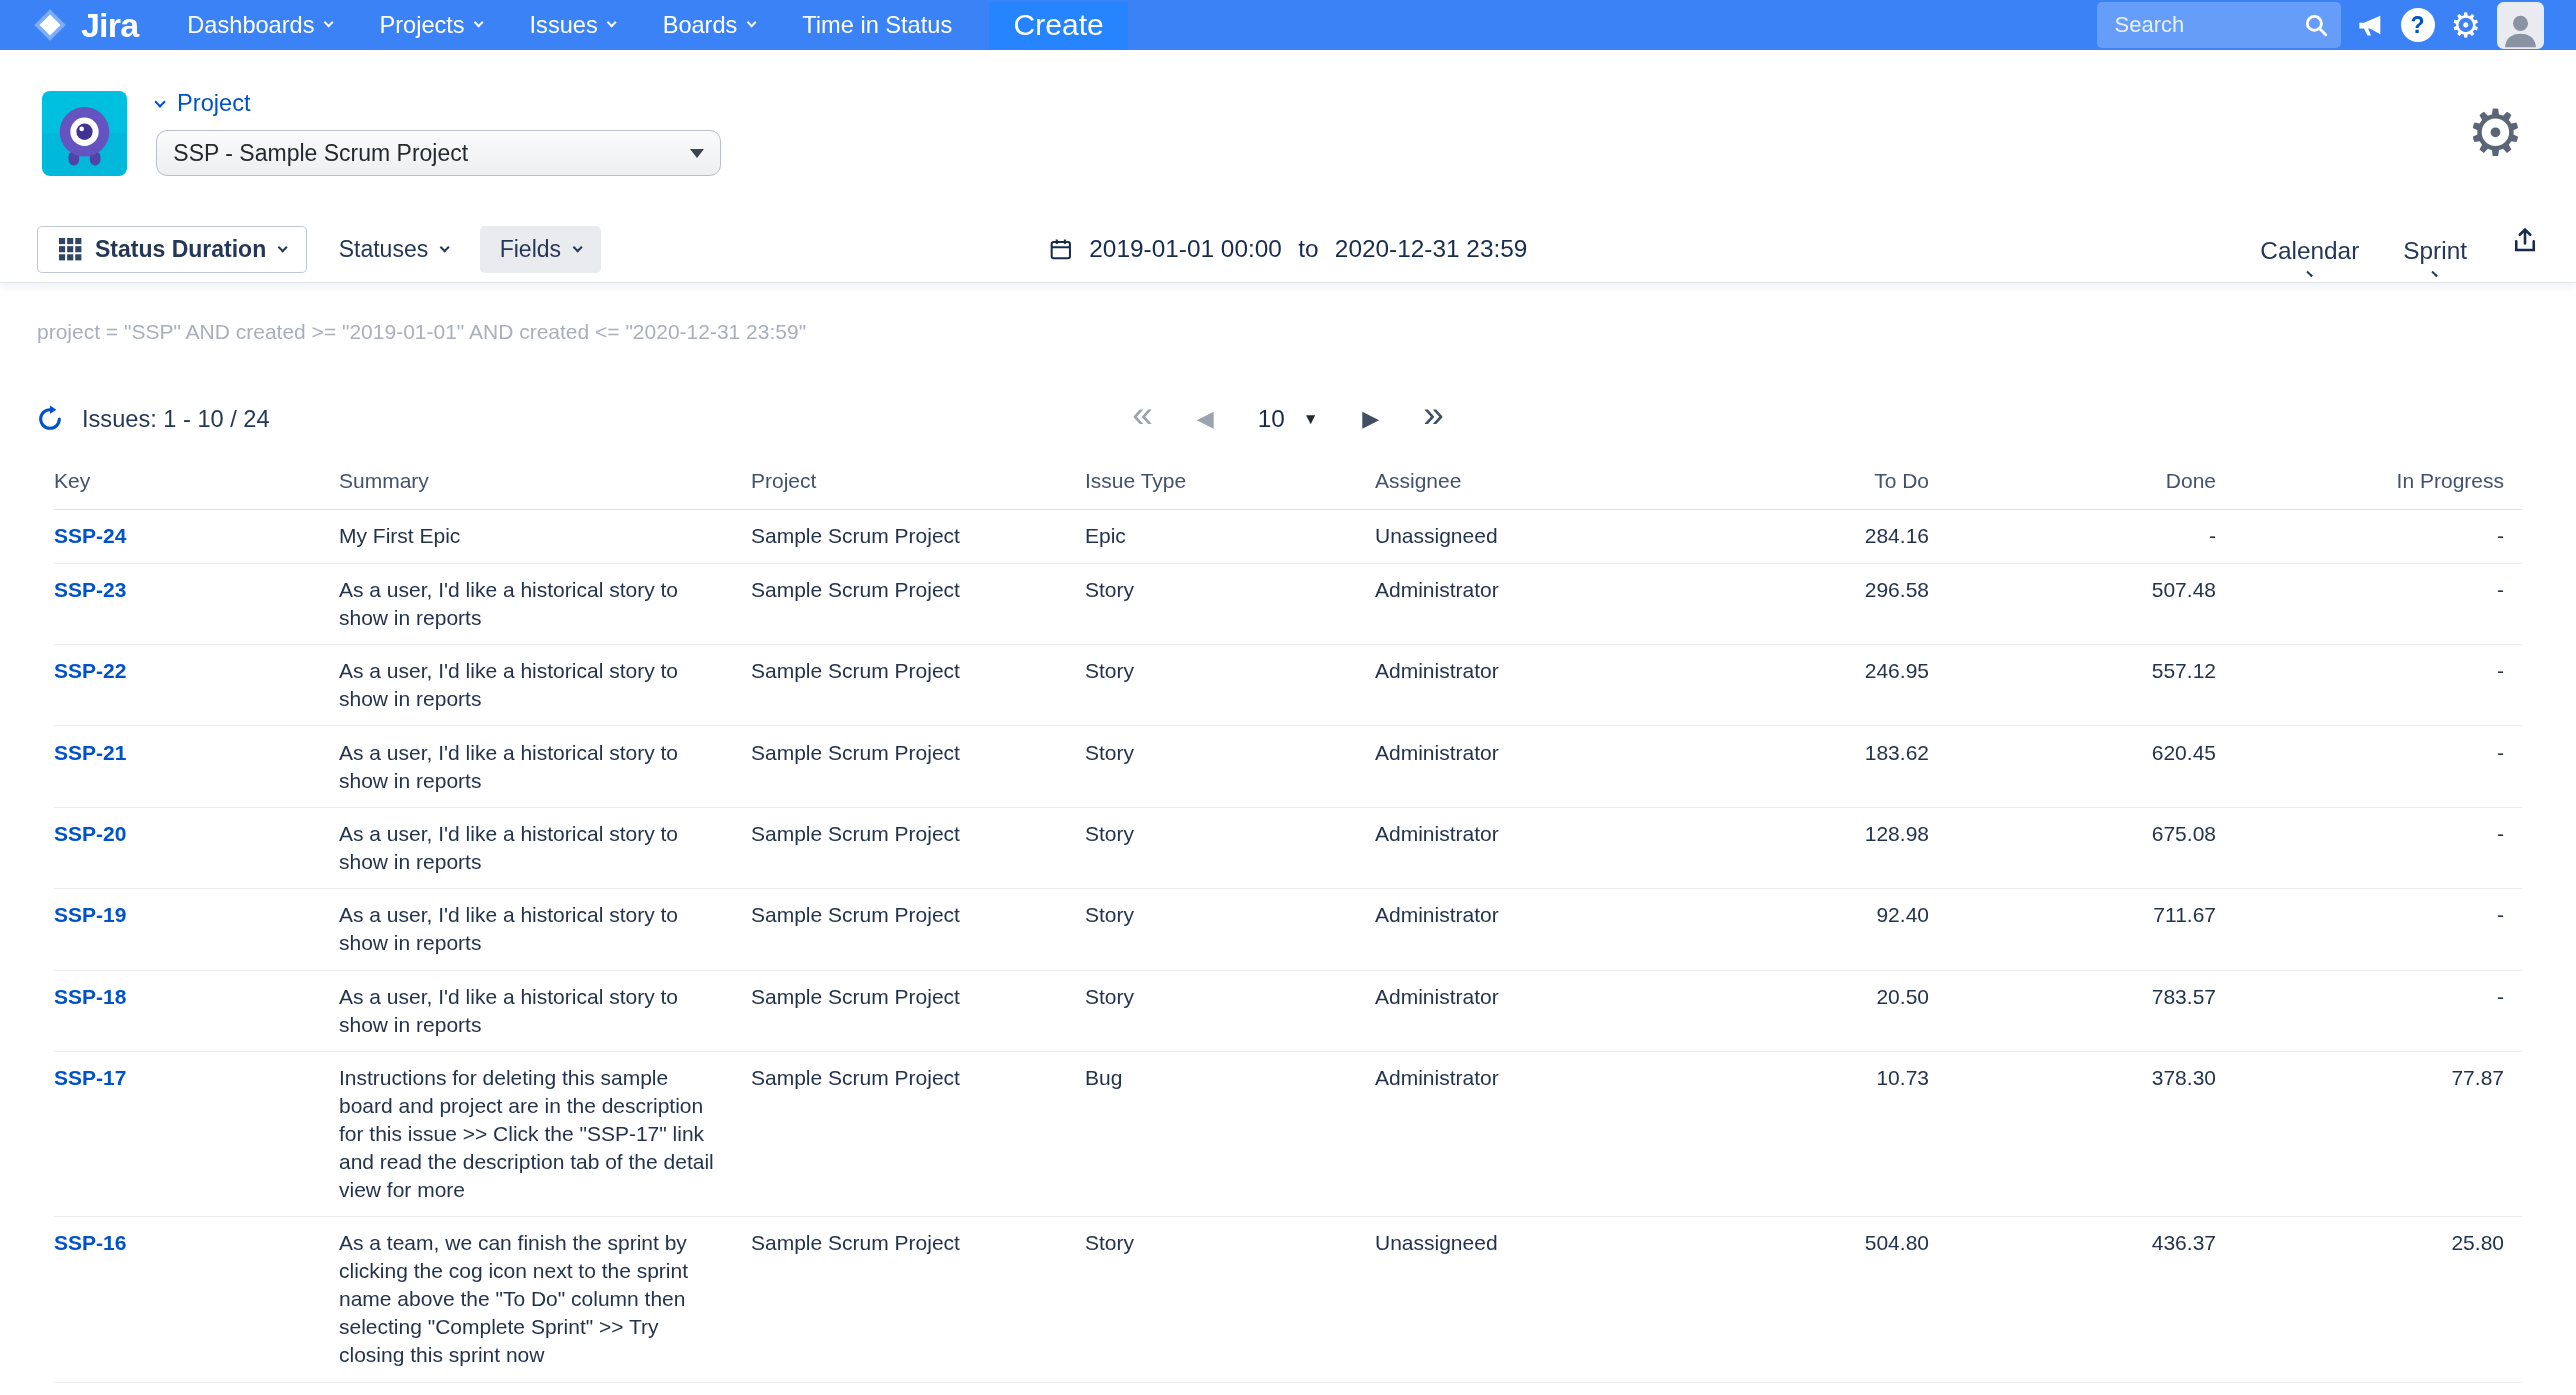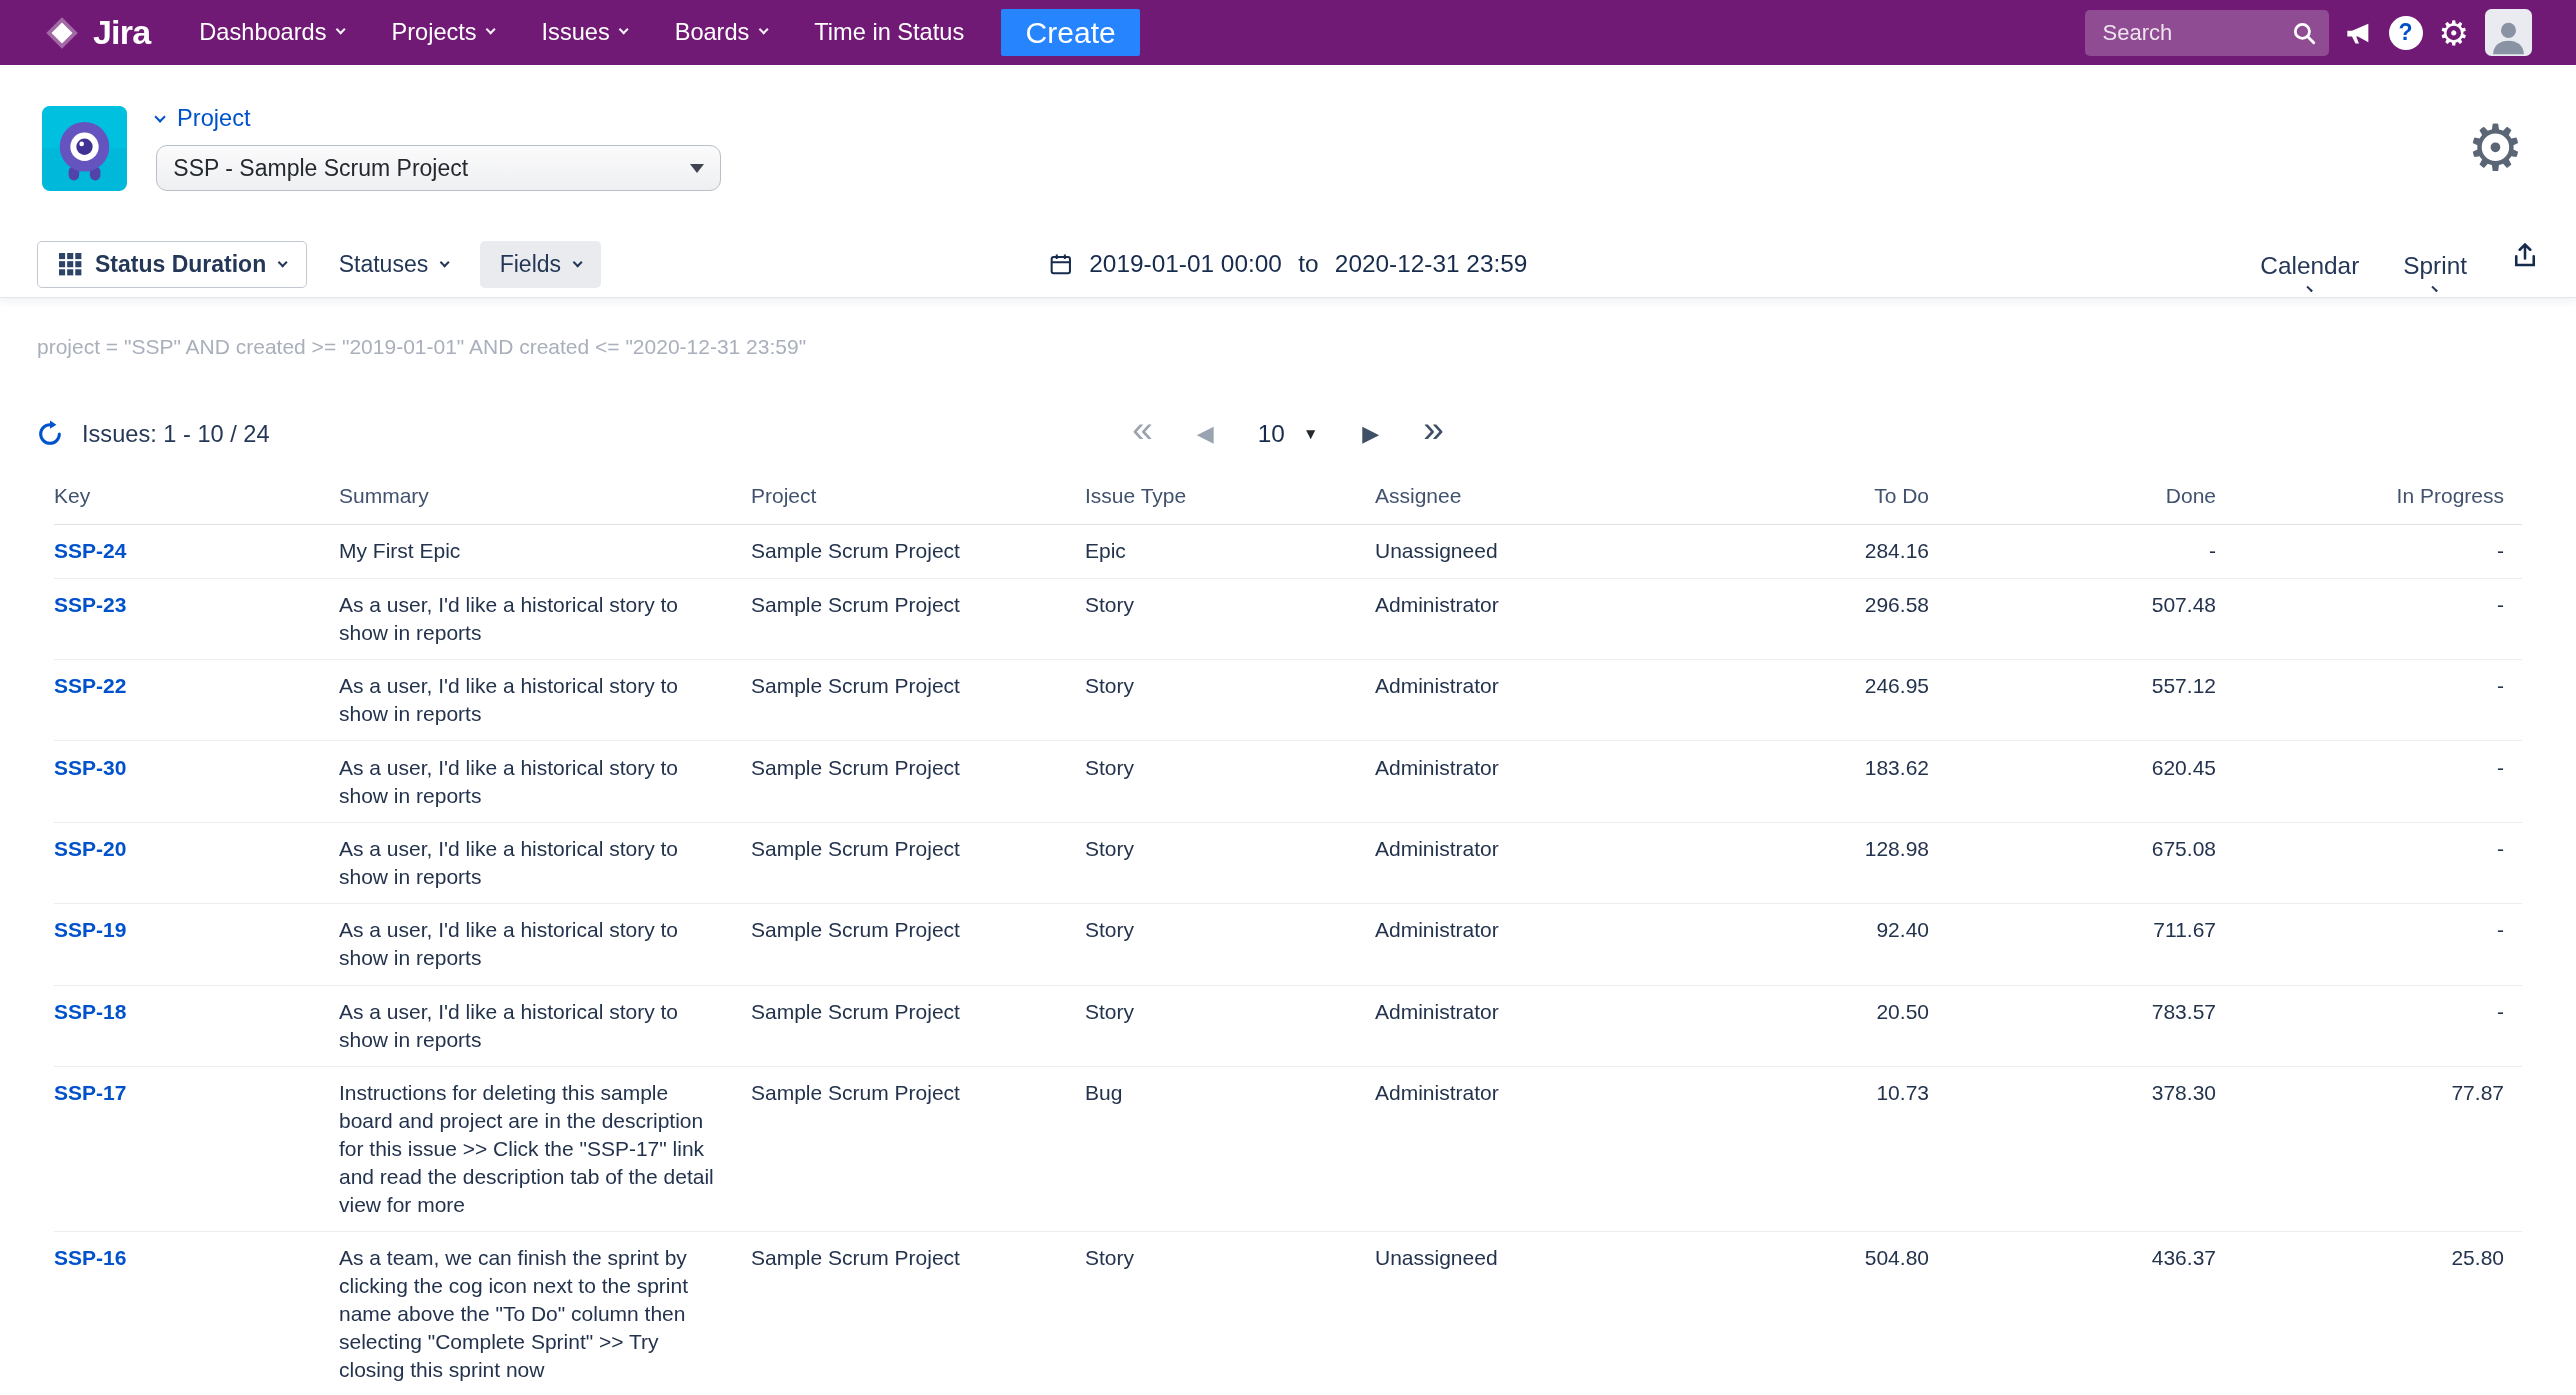--- a/index.html
+++ b/index.html
@@ -4,22 +4,22 @@
 <style>
   * { box-sizing: border-box; margin: 0; padding: 0; }
   html, body {
     width: 2576px; height: 1396px; overflow: hidden;
     background: #ffffff;
     font-family: "Liberation Sans", sans-serif;
   }
 
   
   .navbar {
-    height: 65px; background: #701a75; color: #fff;
-    display: flex; align-items: center; padding: 0 44px;
+    height: 50px; background: #3b82f6; color: #fff;
+    display: flex; align-items: center; padding: 0 32px;
   }
   .brand { display: flex; align-items: center; gap: 13px; margin-right: 49px; cursor: pointer; }
   .brand-name { font-size: 34px; font-weight: 700; letter-spacing: -0.8px; }
   .nav-items { display: flex; align-items: center; gap: 47px; }
   .nav-item { display: flex; align-items: center; gap: 10.6px; color: #fff; font-size: 23.6px; cursor: pointer; white-space: nowrap; }
   .chev {
     display: inline-block; width: 9px; height: 9px;
     border-right: 2.4px solid currentColor; border-bottom: 2.4px solid currentColor;
     transform: rotate(45deg); margin-top: -4.9px;
   }
@@ -353,21 +353,21 @@
     <td class="c-summary">As a user, I'd like a historical story to show in reports</td>
     <td>Sample Scrum Project</td>
     <td>Story</td>
     <td>Administrator</td>
     <td class="num">246.95</td>
     <td class="num">557.12</td>
     <td class="num c-inprog">-</td>
   </tr>
 
   <tr>
-    <td class="c-key"><a class="key-link">SSP-30</a></td>
+    <td class="c-key"><a class="key-link">SSP-21</a></td>
     <td class="c-summary">As a user, I'd like a historical story to show in reports</td>
     <td>Sample Scrum Project</td>
     <td>Story</td>
     <td>Administrator</td>
     <td class="num">183.62</td>
     <td class="num">620.45</td>
     <td class="num c-inprog">-</td>
   </tr>
 
   <tr>

